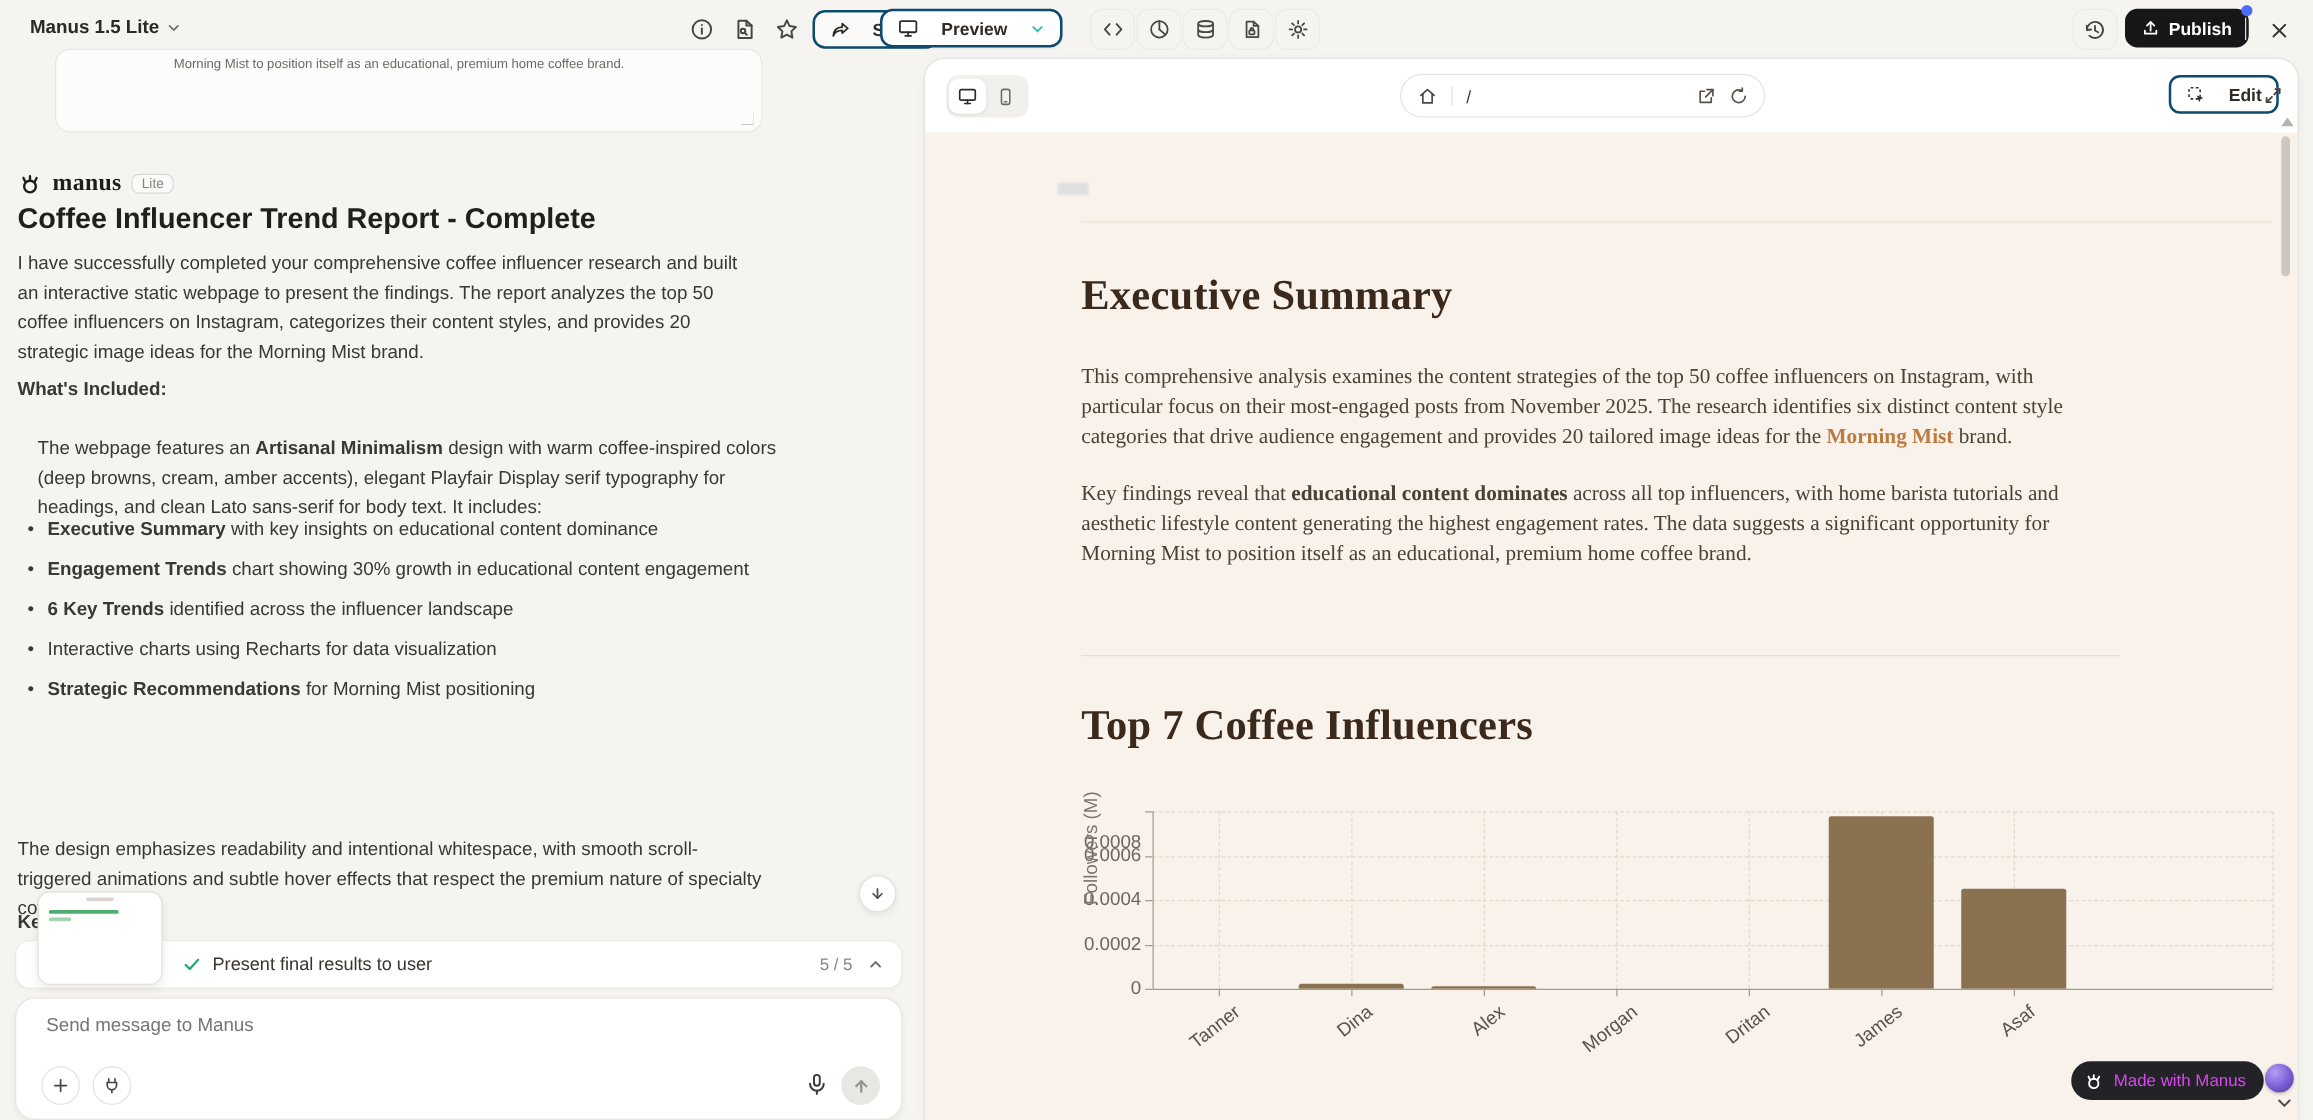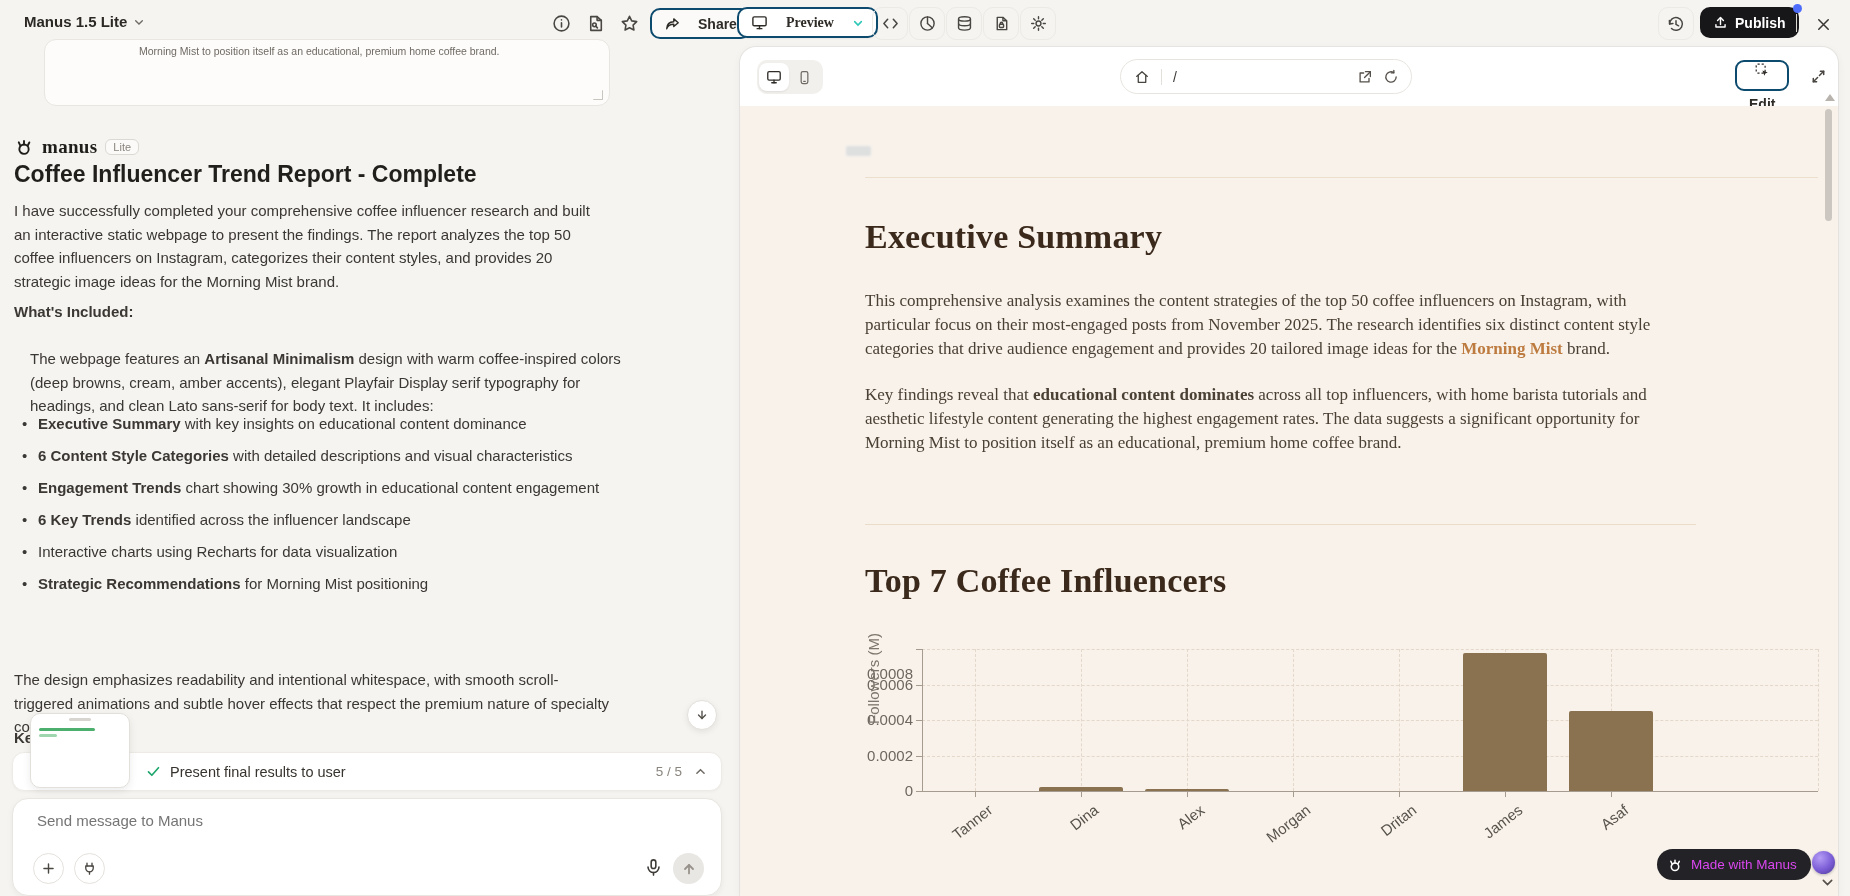--- a/index.html
+++ b/index.html
@@ -69,21 +69,21 @@
 
   <div class="abs pill" style="left:650px;top:8px;background:#fbfaf8;">
     <span class="ico">
         <svg width="16" height="16" viewBox="0 0 18 18" fill="none" stroke="currentColor" stroke-width="1.6" stroke-linejoin="round">
           <path d="M11 3.2l5 4.3-5 4.3V9.3C6.8 9.3 4.2 11 3 14.4c.2-5 2.9-7.7 8-7.9z"></path>
         </svg>
       </span>
     <span>Share</span>
   </div>
 
-  <div class="abs pill" style="left:737px;top:7px;box-shadow:0 1px 2px rgba(0,0,0,.05);font-family:Liberation Serif, serif;">
+  <div class="abs pill" style="left:704px;top:7px;box-shadow:0 1px 2px rgba(0,0,0,.05);">
     <span class="ico">
         <svg width="17" height="17" viewBox="0 0 18 18" fill="none" stroke="currentColor" stroke-width="1.5" stroke-linecap="round">
           <rect x="2" y="3" width="14" height="9.5" rx="1.5"></rect>
           <line x1="6.5" y1="15.5" x2="11.5" y2="15.5"></line>
           <line x1="9" y1="12.5" x2="9" y2="15.5"></line>
         </svg>
       </span>
     <span>Preview</span>
     <span class="ico" style="color:#2fc7b8;">
       <svg width="12" height="12" viewBox="0 0 18 18" fill="none" stroke="currentColor" stroke-width="2.4" stroke-linecap="round">
@@ -193,21 +193,20 @@
   <p class="abs ltext" style="left:14px;top:160px;width:596px;margin:0;">I have successfully completed your comprehensive coffee influencer research and built an interactive static webpage to present the findings. The report analyzes the top 50 coffee influencers on Instagram, categorizes their content styles, and provides 20 strategic image ideas for the Morning Mist brand.</p>
 
   <div class="abs ltext b" style="left:14px;top:261px;">What's Included:</div>
 
   <p class="abs ltext" style="left:14px;top:292px;width:596px;margin:16px;">
     <span>The webpage features an </span><span class="b">Artisanal Minimalism</span><span> design with warm coffee-inspired colors (deep browns, cream, amber accents), elegant Playfair Display serif typography for headings, and clean Lato sans-serif for body text. It includes:</span>
   </p>
 
   <ul class="abs feat" style="left:14px;top:373px;width:600px;">
     <li><span class="b">Executive Summary</span><span> with key insights on educational content dominance</span></li>
-    <li><span class="b">6 Content Style Categories</span><span> with detailed descriptions and visual characteristics</span></li>
     <li><span class="b">Engagement Trends</span><span> chart showing 30% growth in educational content engagement</span></li>
     <li><span class="b">6 Key Trends</span><span> identified across the influencer landscape</span></li>
     <li><span class="b"></span><span>Interactive charts using Recharts for data visualization</span></li>
     <li><span class="b">Strategic Recommendations</span><span> for Morning Mist positioning</span></li>
   </ul>
 
   <p class="abs ltext" style="left:14px;top:629px;width:596px;margin:0;">The design emphasizes readability and intentional whitespace, with smooth scroll-triggered animations and subtle hover effects that respect the premium nature of specialty coffee culture</p>
 
   <div class="abs ltext b" style="left:14px;top:687px;">Ke</div>
 
@@ -318,21 +317,21 @@
         </svg>
       </span>
     <span class="ico" style="margin:0 12px 0 10px;color:#55504a;cursor:pointer;">
         <svg width="16" height="16" viewBox="0 0 18 18" fill="none" stroke="currentColor" stroke-width="1.5" stroke-linecap="round" stroke-linejoin="round">
           <path d="M14.8 9A5.8 5.8 0 1 1 12 4"></path>
           <polyline points="12.2,1.6 12.2,4.4 9.4,4.4"></polyline>
         </svg>
       </span>
   </div>
 
-  <div class="abs pill" style="left:995px;top:13px;height:31px;border-radius:9px;flex-direction:column;">
+  <div class="abs pill" style="left:995px;top:13px;height:31px;border-radius:9px;">
     <span class="ico">
         <svg width="16" height="16" viewBox="0 0 18 18" fill="none" stroke="currentColor" stroke-width="1.4">
           <rect x="2.5" y="2.5" width="10" height="10" rx="1.5" stroke-dasharray="2.4 2.2"></rect>
           <path d="M9.5 9.5l6 2.2-2.7 1.1-1.1 2.7z" fill="currentColor" stroke="none"></path>
         </svg>
       </span>
     <span>Edit</span>
   </div>
   <span class="abs ico" style="left:1068px;top:19px;width:20px;height:20px;color:#4a4742;cursor:pointer;">
     <span class="ico">

